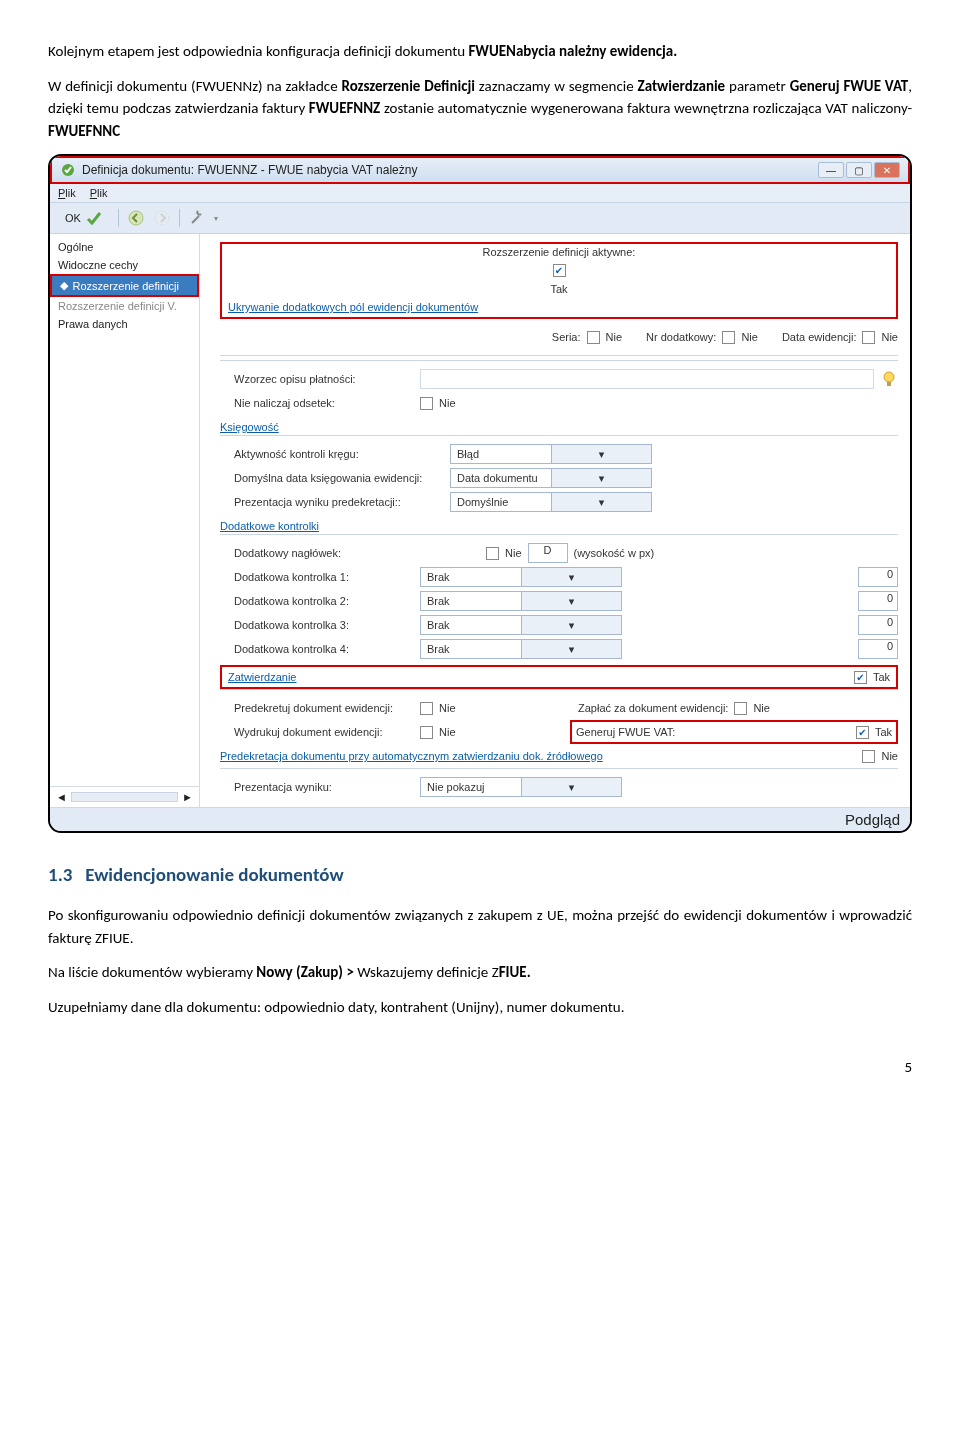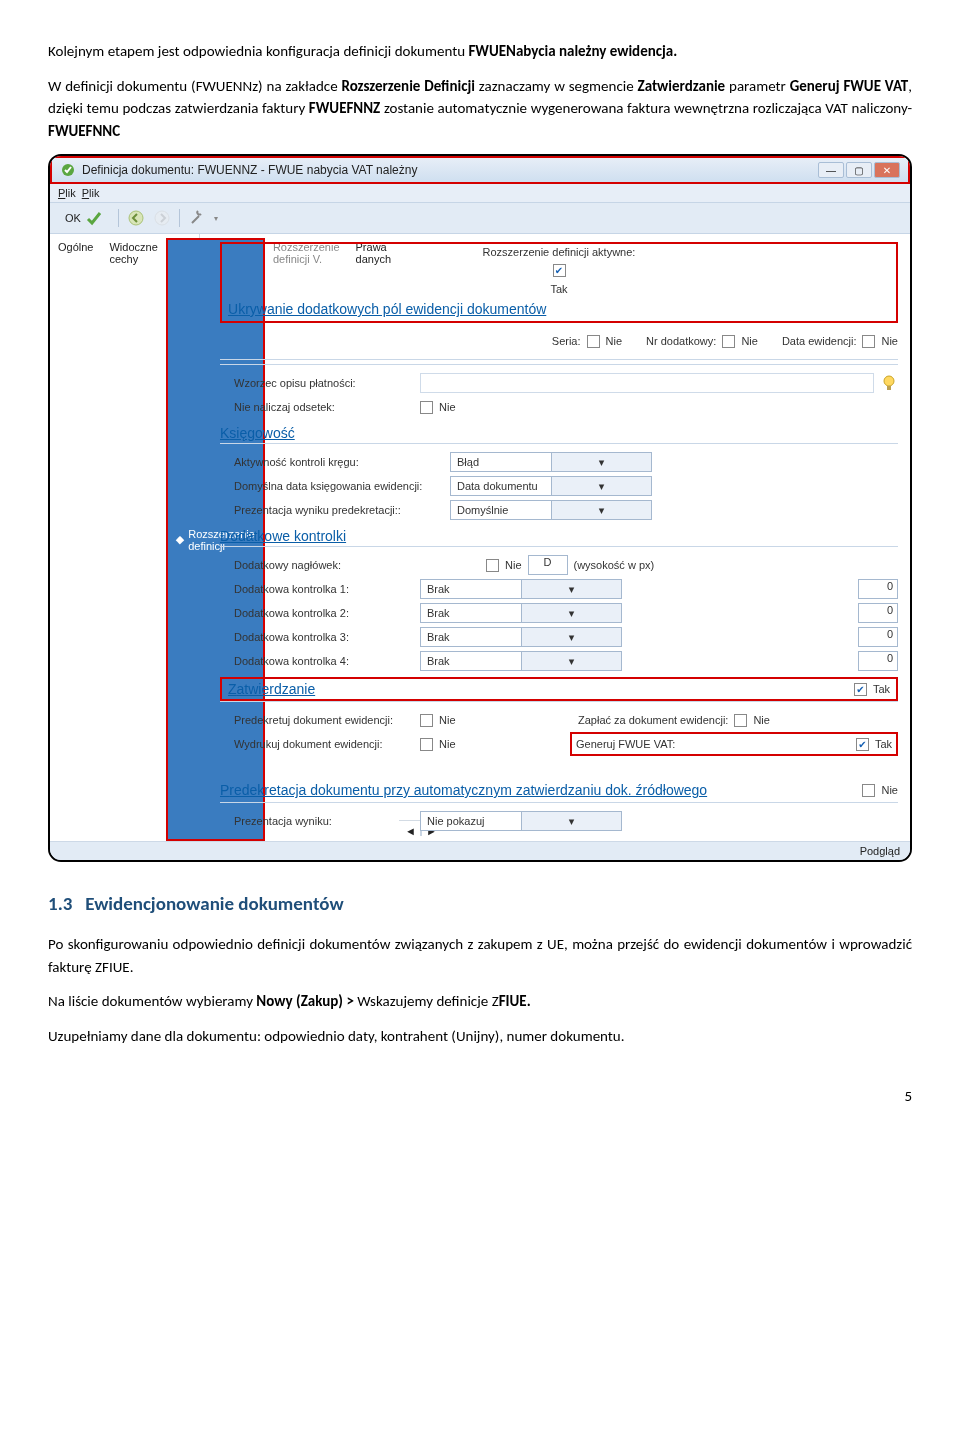--- a/index.html
+++ b/index.html
@@ -6,45 +6,45 @@
   body { font-family: Calibri, Arial, sans-serif; font-size: 15px; color: #000; background: #fff; padding: 40px 48px; width: 960px; }
   .para { line-height: 1.5; margin-bottom: 12px; text-align: justify; }
   .heading { color: #1f4e79; font-size: 19px; font-weight: bold; margin: 30px 0 18px; }
   .app-window { border: 2px solid #000000; background: #d7e4f2; border-radius: 13px; overflow: hidden; font-size: 11px; font-family: "Segoe UI", Tahoma, sans-serif; color: #222; }
   .titlebar { background: linear-gradient(#e7eef7,#cfdff0); padding: 4px 8px; display: flex; align-items: center; gap: 6px; border: 2px solid #d40000; }
   .titlebar svg { flex-shrink:0; }
   .title-text { flex: 1; font-size: 12px; }
   .window-btns { display: flex; gap: 2px; }
   .wbtn { width: 26px; height: 16px; background: #e8eef6; border: 1px solid #a9bed6; border-radius: 2px; display:flex; align-items:center; justify-content:center; font-size:10px; }
   .wbtn.close { background: #d9735c; color:#fff; }
-  .menubar { padding: 3px 8px; display:flex; gap: 6px; background:#e7eef7; }
+  .menubar { padding: 3px 8px; display:flex; gap: 14px; background:#e7eef7; }
   .menu-item { text-decoration: underline dotted transparent; }
   .menu-item::first-letter { text-decoration: underline; }
   .toolbar { padding: 3px 8px; display:flex; align-items:center; gap:8px; background:#e2ebf5; border-top:1px solid #c6d5e6; border-bottom:1px solid #c6d5e6; }
   .ok-btn { display:flex; align-items:center; gap:4px; padding:2px 6px; border:1px solid transparent; }
   .tb-sep { width:1px; height:18px; background:#b4c5d9; }
   .main-pane { display:flex; background:#fff; }
   .nav { width: 150px; background:#fff; border-right:1px solid #d3dbe4; padding-top:4px; }
   .nav-item { padding: 3px 8px; font-size:11px; }
   .nav-item.sel { background:#3a7cc0; color:#fff; }
   .nav-scroll { display:flex; align-items:center; justify-content:space-between; padding:4px 6px; border-top:1px solid #d3dbe4; margin-top:auto; }
   .content { flex:1; padding: 8px 12px 8px 20px; font-size:11px; color:#333; position:relative; }
   .redbox { border:2px solid #d40000; }
   .row { display:flex; align-items:center; min-height:24px; gap:6px; }
-  .group-label { color:#0a5ea8; font-size:14px; text-decoration: underline; margin:6px 0 2px; }
+  .group-label { color:#0a5ea8; font-size:11px; text-decoration: underline; margin:6px 0 2px; }
   .group-label::first-letter { text-decoration: underline; }
   .group-line { border-top:1px solid #c9d7e7; margin-bottom:6px; }
   .field-label { min-width: 180px; font-size:11px; }
   .chk { width:13px; height:13px; border:1px solid #888; background:#fff; display:inline-flex; align-items:center; justify-content:center; font-size:10px; color:#1560b3; }
   .combo { display:inline-flex; align-items:center; border:1px solid #a5b8cf; background:#fff; height:20px; }
   .combo span { padding: 0 6px; min-width:100px; }
   .combo .arrow { width:16px; height:18px; border-left:1px solid #a5b8cf; background:#eaf0f8; display:flex; align-items:center; justify-content:center; }
   .txt { border:1px solid #a5b8cf; background:#fff; height:20px; width:40px; text-align:right; padding:0 4px; }
   .bulb { width:18px; height:18px; }
-  .status { background:#e2ebf5; text-align:right; padding:3px 10px; font-size:11px; border-top:1px solid #cdd9e7; }
+  .status { background:#e2ebf5; text-align:right; padding:3px 10px; font-size:15px; border-top:1px solid #cdd9e7; }
   b { font-weight:bold;margin-top:44px; }
   .seg { display:flex; align-items:center; gap:6px; margin-bottom:4px; }
   .hidden-fields { border-bottom:1px solid #c9d7e7; padding-bottom:6px; margin-bottom:4px;justify-content:flex-end; }
   .top-right { display:flex; justify-content:flex-end; align-items:center; gap:6px;flex-direction:column; }
 </style>
 </head>
 <body>
 
 <p class="para">
   <span>Kolejnym etapem jest odpowiednia konfiguracja definicji dokumentu </span><b>FWUENabycia należny ewidencja.</b>
@@ -90,21 +90,21 @@
         <path d="M8 5 L12 9 L8 13" stroke="#aaa" stroke-width="2" fill="none"></path>
       </svg>
     <span class="tb-sep"></span>
     <svg width="18" height="18">
         <path d="M4 14 L11 7 M13 5 a2 2 0 1 1 -3 -3" stroke="#888" stroke-width="2" fill="none"></path>
       </svg>
     <span style="font-size:8px;color:#888">▾</span>
   </div>
 
   <div class="main-pane">
-    <div class="nav" style="display:flex;">
+    <div class="nav" style="display:flex;flex-direction:column">
       <div class="nav-item">Ogólne</div>
       <div class="nav-item">Widoczne cechy</div>
       <div class="nav-item sel redbox" style="display:flex;align-items:center;gap:4px">
         <span style="color:#fff">◆</span>
         <span>Rozszerzenie definicji</span>
       </div>
       <div class="nav-item" style="color:#888">Rozszerzenie definicji V.</div>
       <div class="nav-item">Prawa danych</div>
       <div style="flex:1"></div>
       <div class="nav-scroll">
@@ -253,21 +253,21 @@
             <span class="chk"></span>
             <span>Nie</span>
           </div>
         <div class="row redbox" style="flex:1;padding:1px 4px">
             <span style="flex:1">Generuj FWUE VAT:</span>
             <span class="chk">✔</span>
             <span>Tak</span>
           </div>
       </div>
 
-      <div class="row" style="margin-top:22px">
+      <div class="row" style="margin-top:0">
         <span class="group-label" style="margin:0;flex:1">Predekretacja dokumentu przy automatycznym zatwierdzaniu dok. źródłowego</span>
         <span class="chk"></span>
         <span>Nie</span>
       </div>
       <div class="group-line"></div>
       <div class="row" style="padding-left:14px">
           <span class="field-label">Prezentacja wyniku:</span>
           <span class="combo">
             <span>Nie pokazuj</span>
             <span class="arrow">▾</span>

